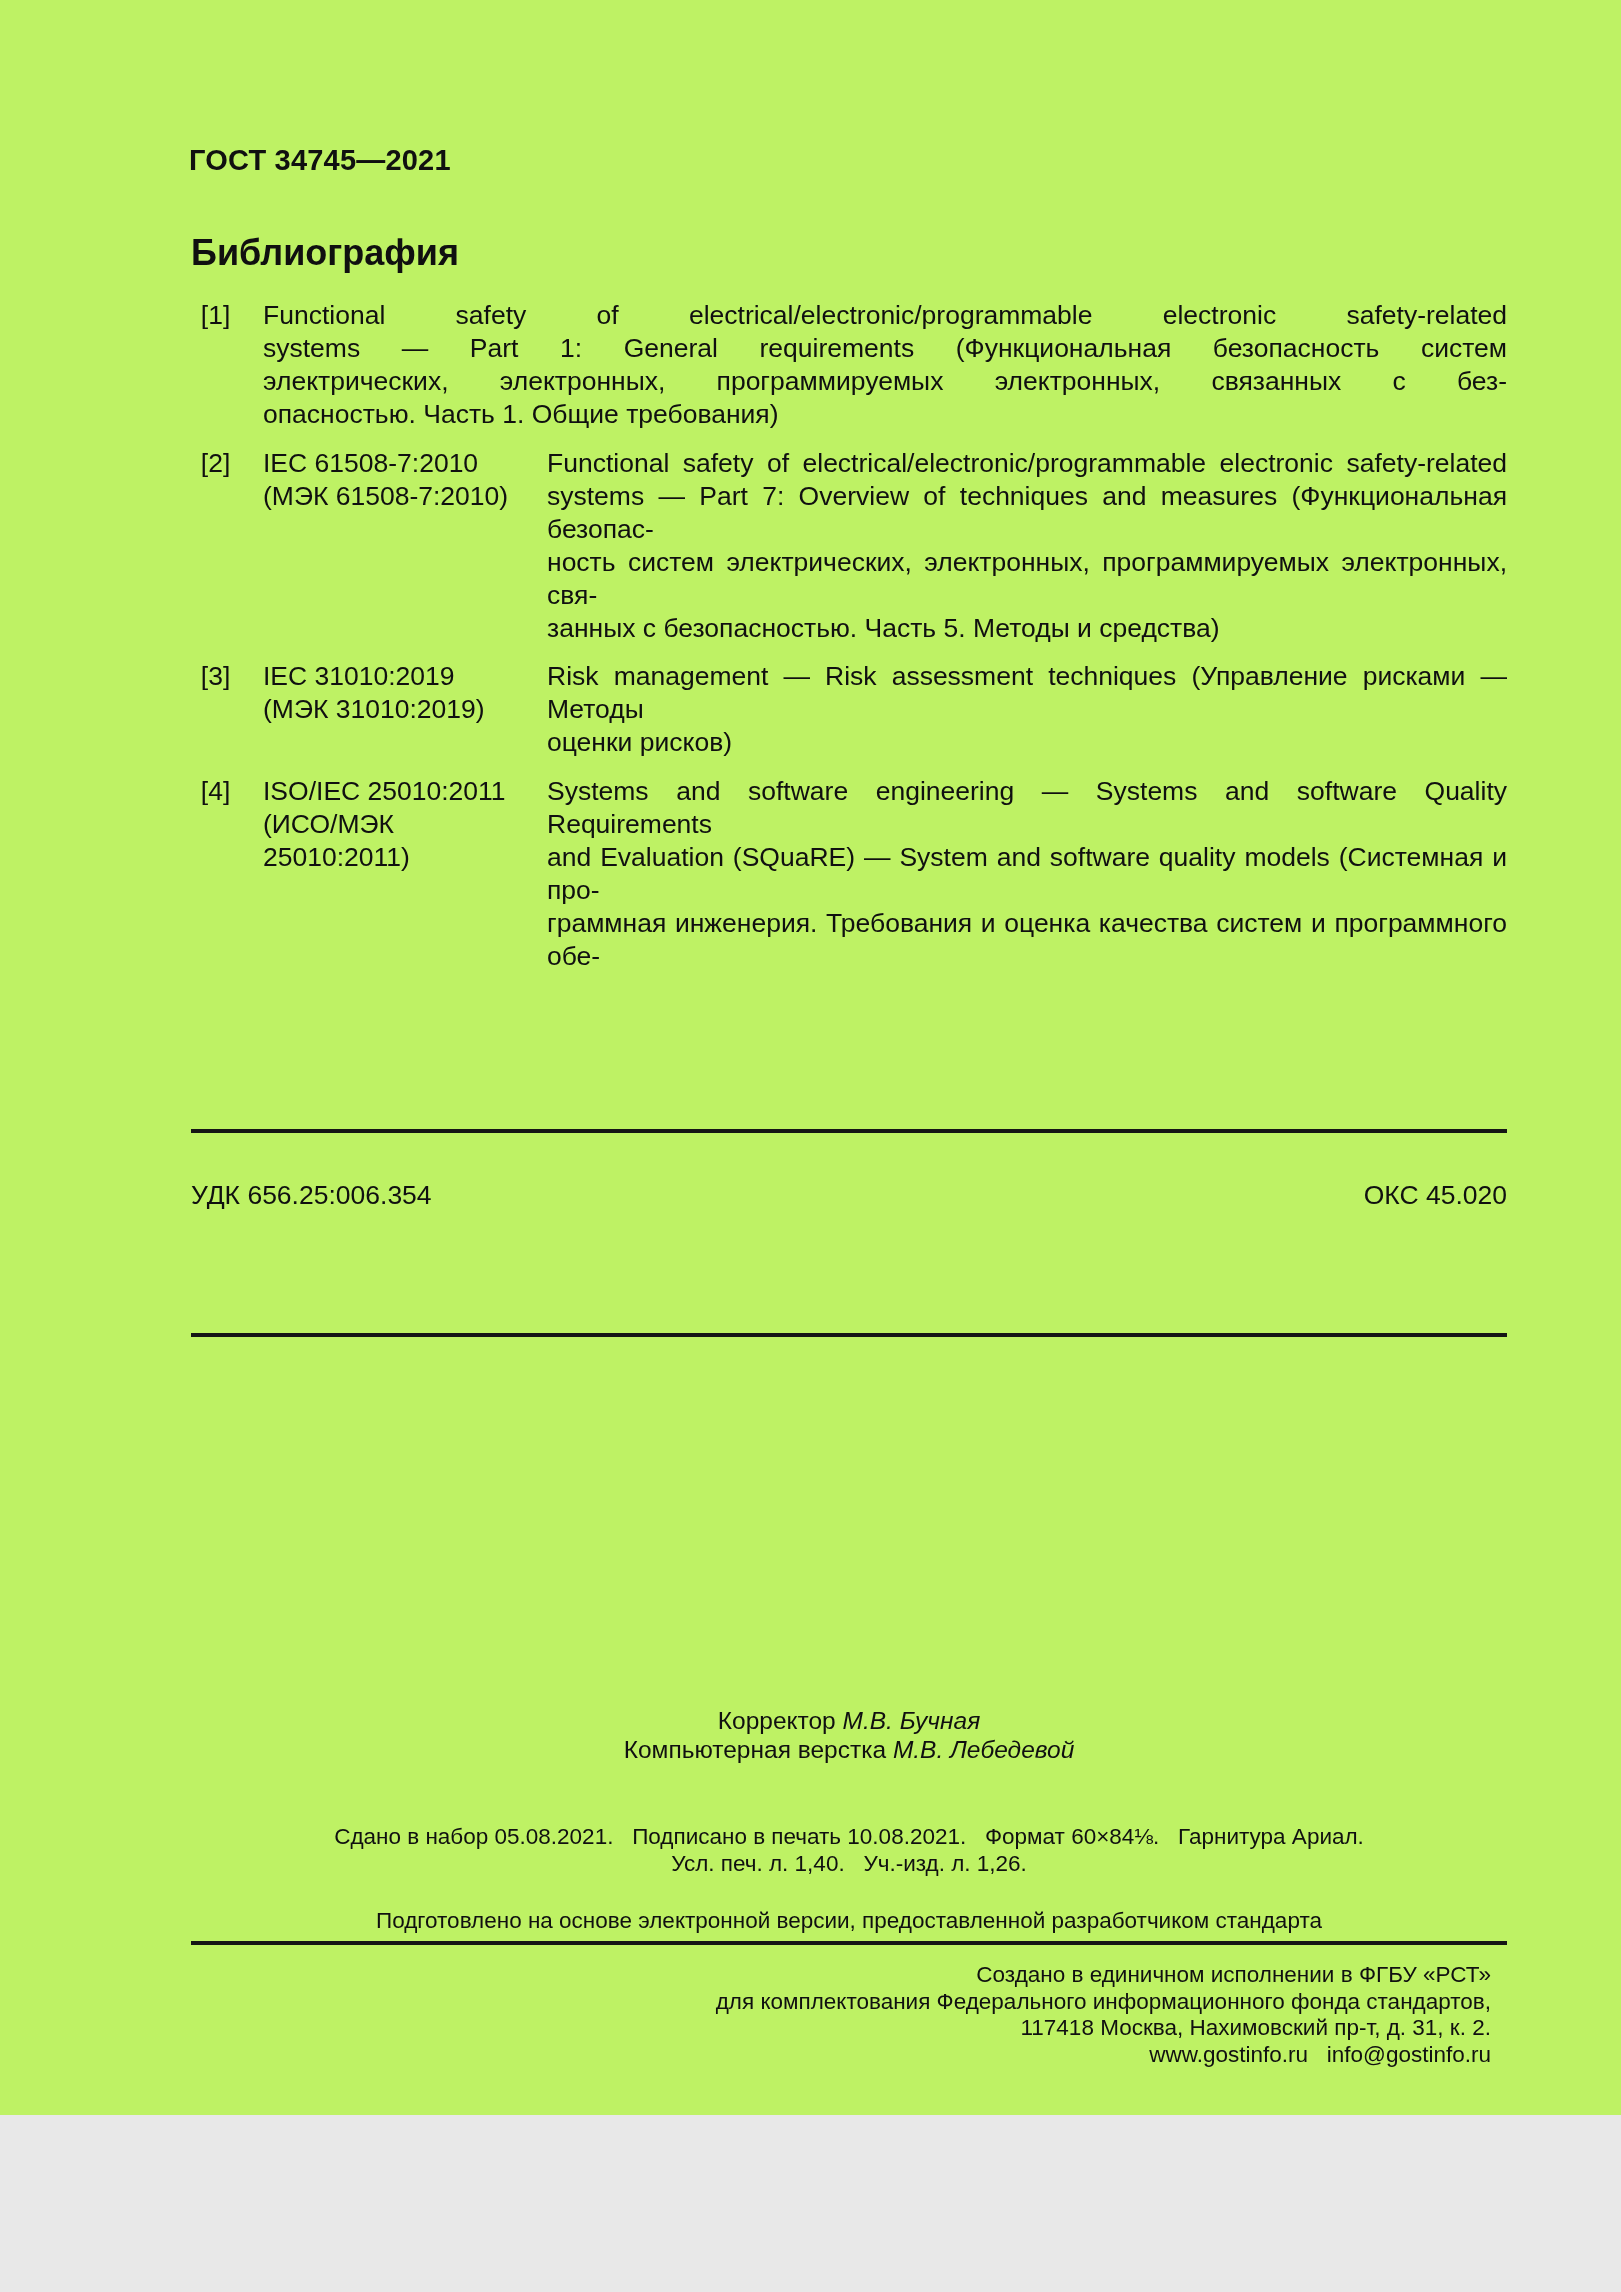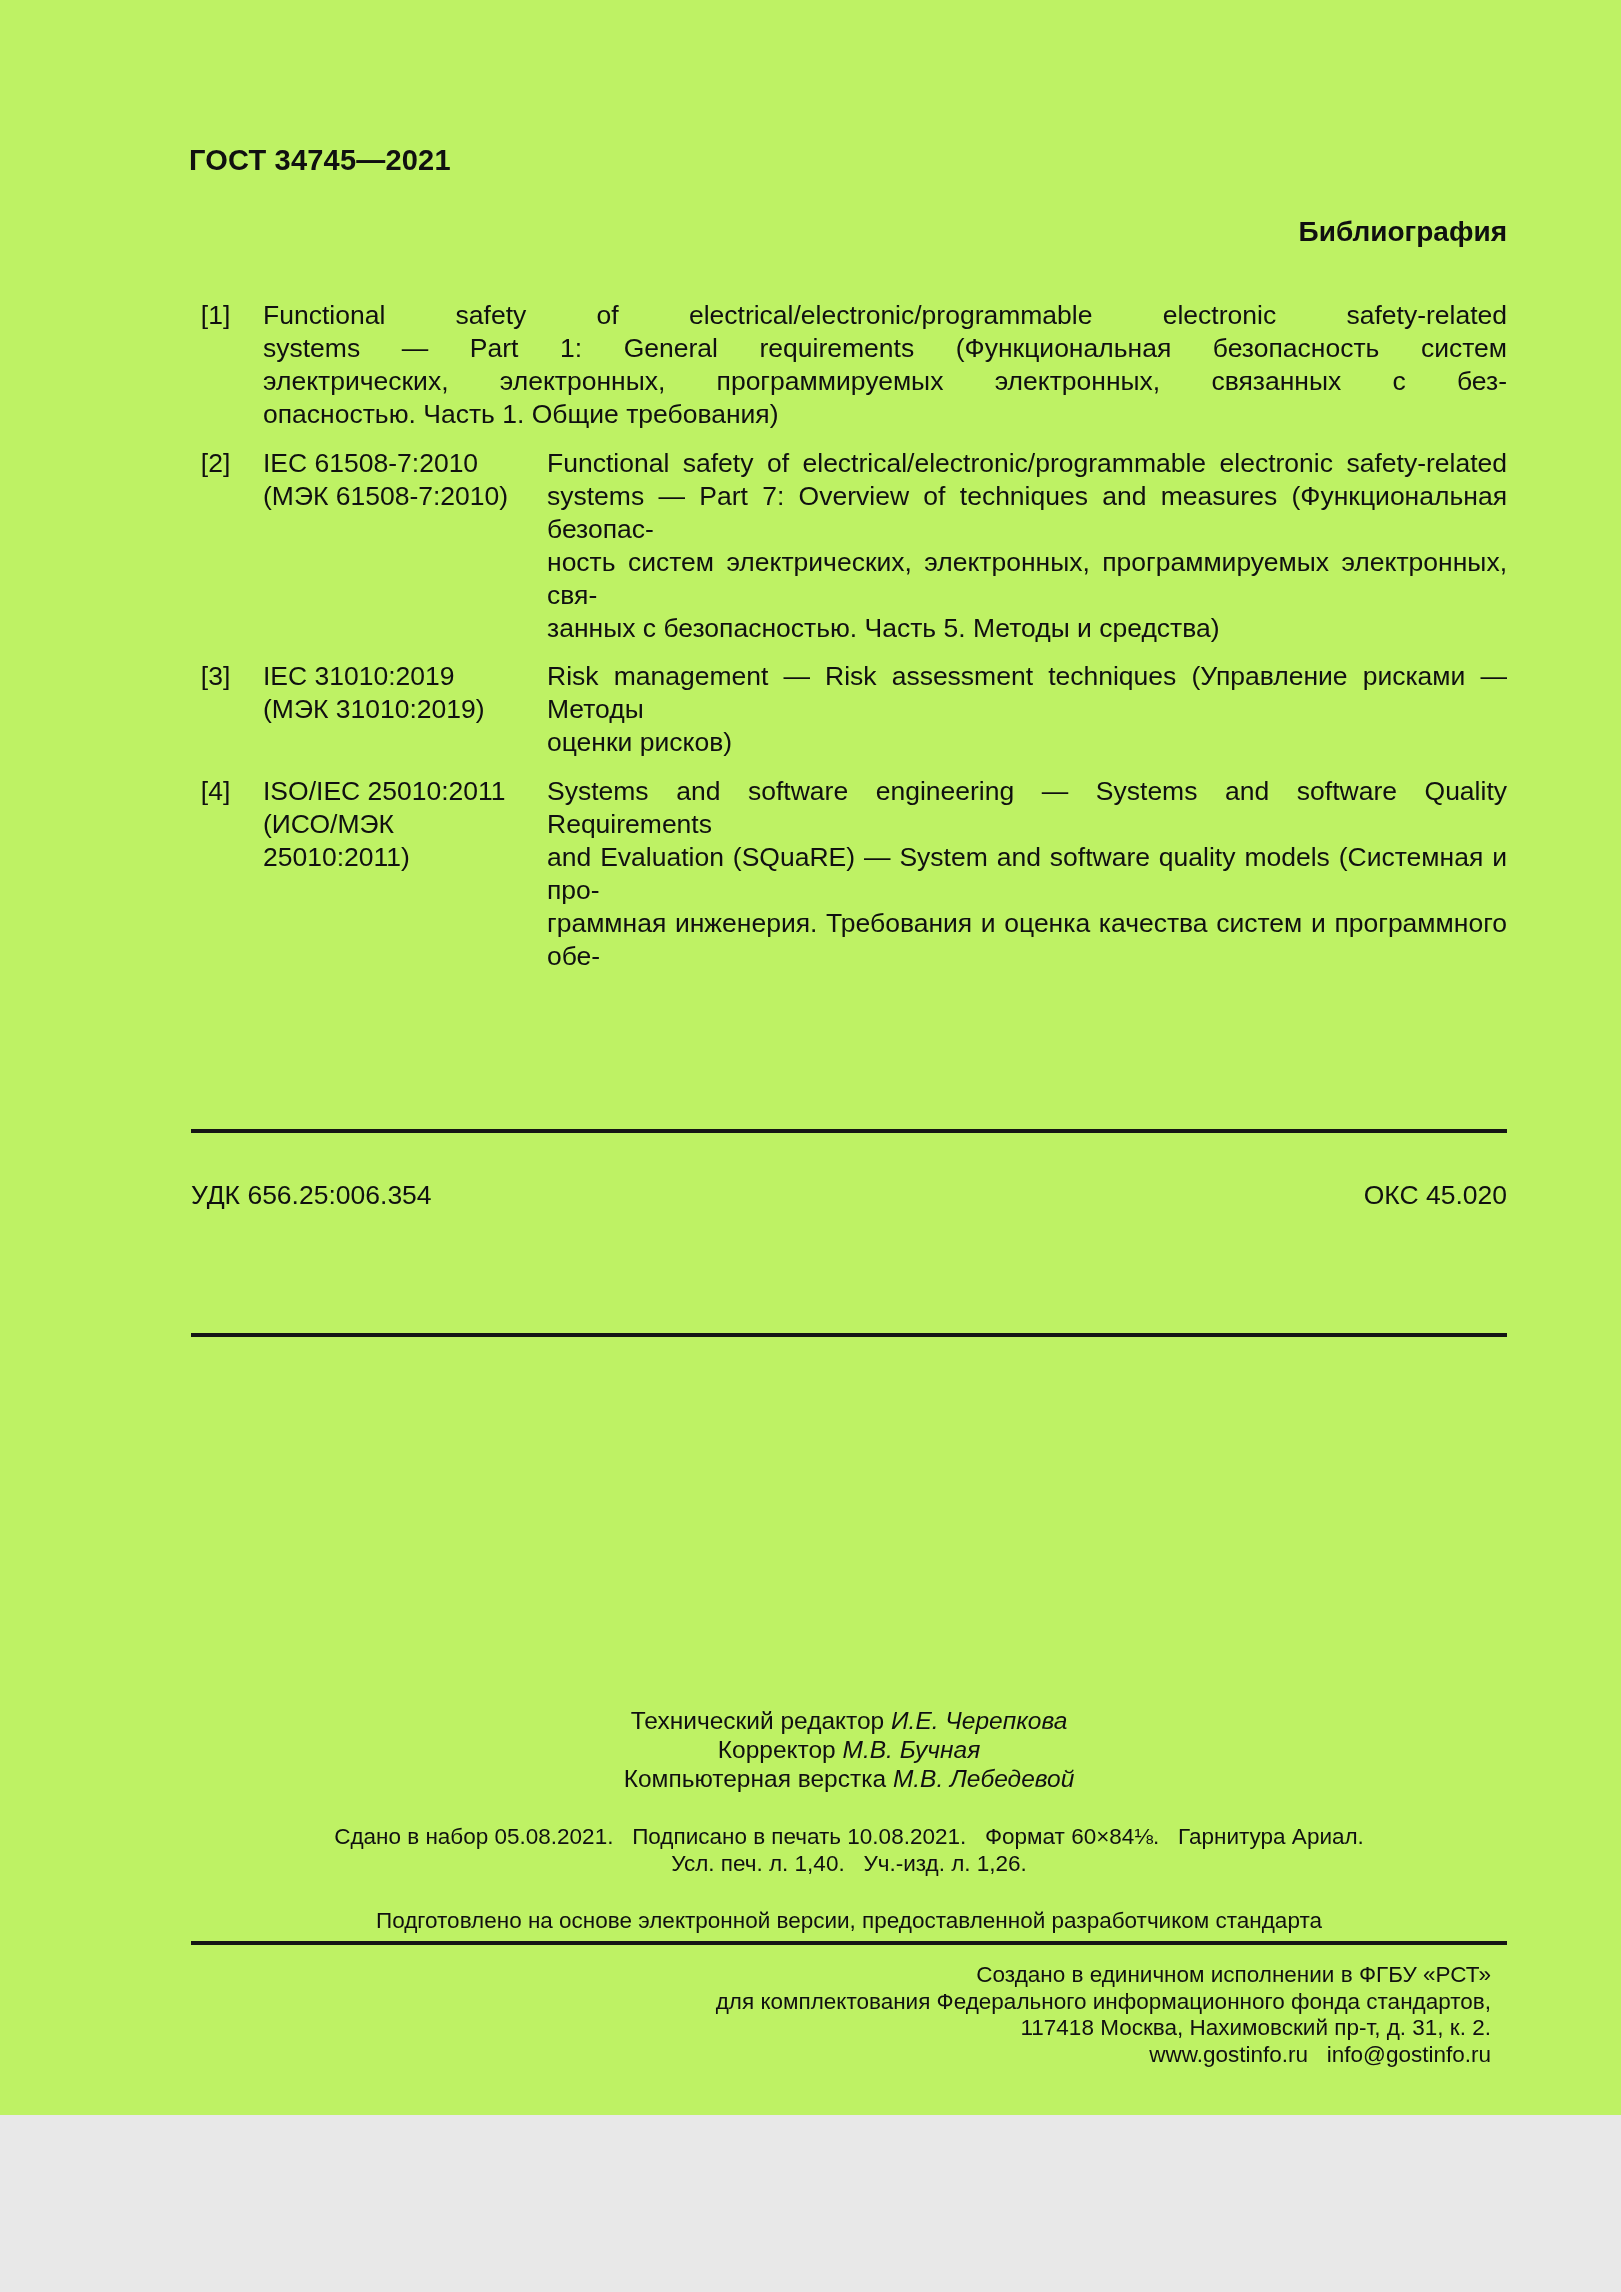--- a/index.html
+++ b/index.html
@@ -10,22 +10,22 @@
     font-family:"Liberation Sans",sans-serif;
     color:#101010;
     margin:0 auto;
     overflow:hidden;
   }
   .doc-header{
     position:absolute;left:189px;top:144px;
     font-size:29px;font-weight:700;letter-spacing:0.2px;
   }
   .section-title{
-    position:absolute;left:191px;top:216px;width:1316px;
-    text-align:right;font-size:28px;font-weight:700;
+    position:absolute;left:191px;top:232px;width:1316px;
+    text-align:left;font-size:36px;font-weight:700;
   }
   .biblio{
     position:absolute;left:191px;top:299px;width:1316px;
     font-size:26.5px;line-height:33px;
   }
   .entry{display:flex;margin-bottom:15.7px;}
   .entry-num{flex:0 0 72px;box-sizing:border-box;padding-left:9.8px;}
   .entry-code{flex:0 0 284px;}
   .entry-desc{flex:1 1 auto;min-width:0;}
   .jline{text-align:justify;text-align-last:justify;}
@@ -128,21 +128,20 @@
 
   <div class="udk-row">
     <span>УДК 656.25:006.354</span>
     <span>ОКС 45.020</span>
   </div>
 
 
   <div class="rule rule-2"></div>
 
   <div class="staff">
-    <div><span class="pre">Технический редактор </span><span class="name">И.Е. Черепкова</span></div>
     <div><span class="pre">Корректор </span><span class="name">М.В. Бучная</span></div>
     <div><span class="pre">Компьютерная верстка </span><span class="name">М.В. Лебедевой</span></div>
   </div>
 
   <div class="print-info">
     <div class="pre">Сдано в набор 05.08.2021.   Подписано в печать 10.08.2021.   Формат 60×84⅛.   Гарнитура Ариал.</div>
     <div class="pre">Усл. печ. л. 1,40.   Уч.-изд. л. 1,26.</div>
   </div>
 
   <div class="prepared">Подготовлено на основе электронной версии, предоставленной разработчиком стандарта</div>

